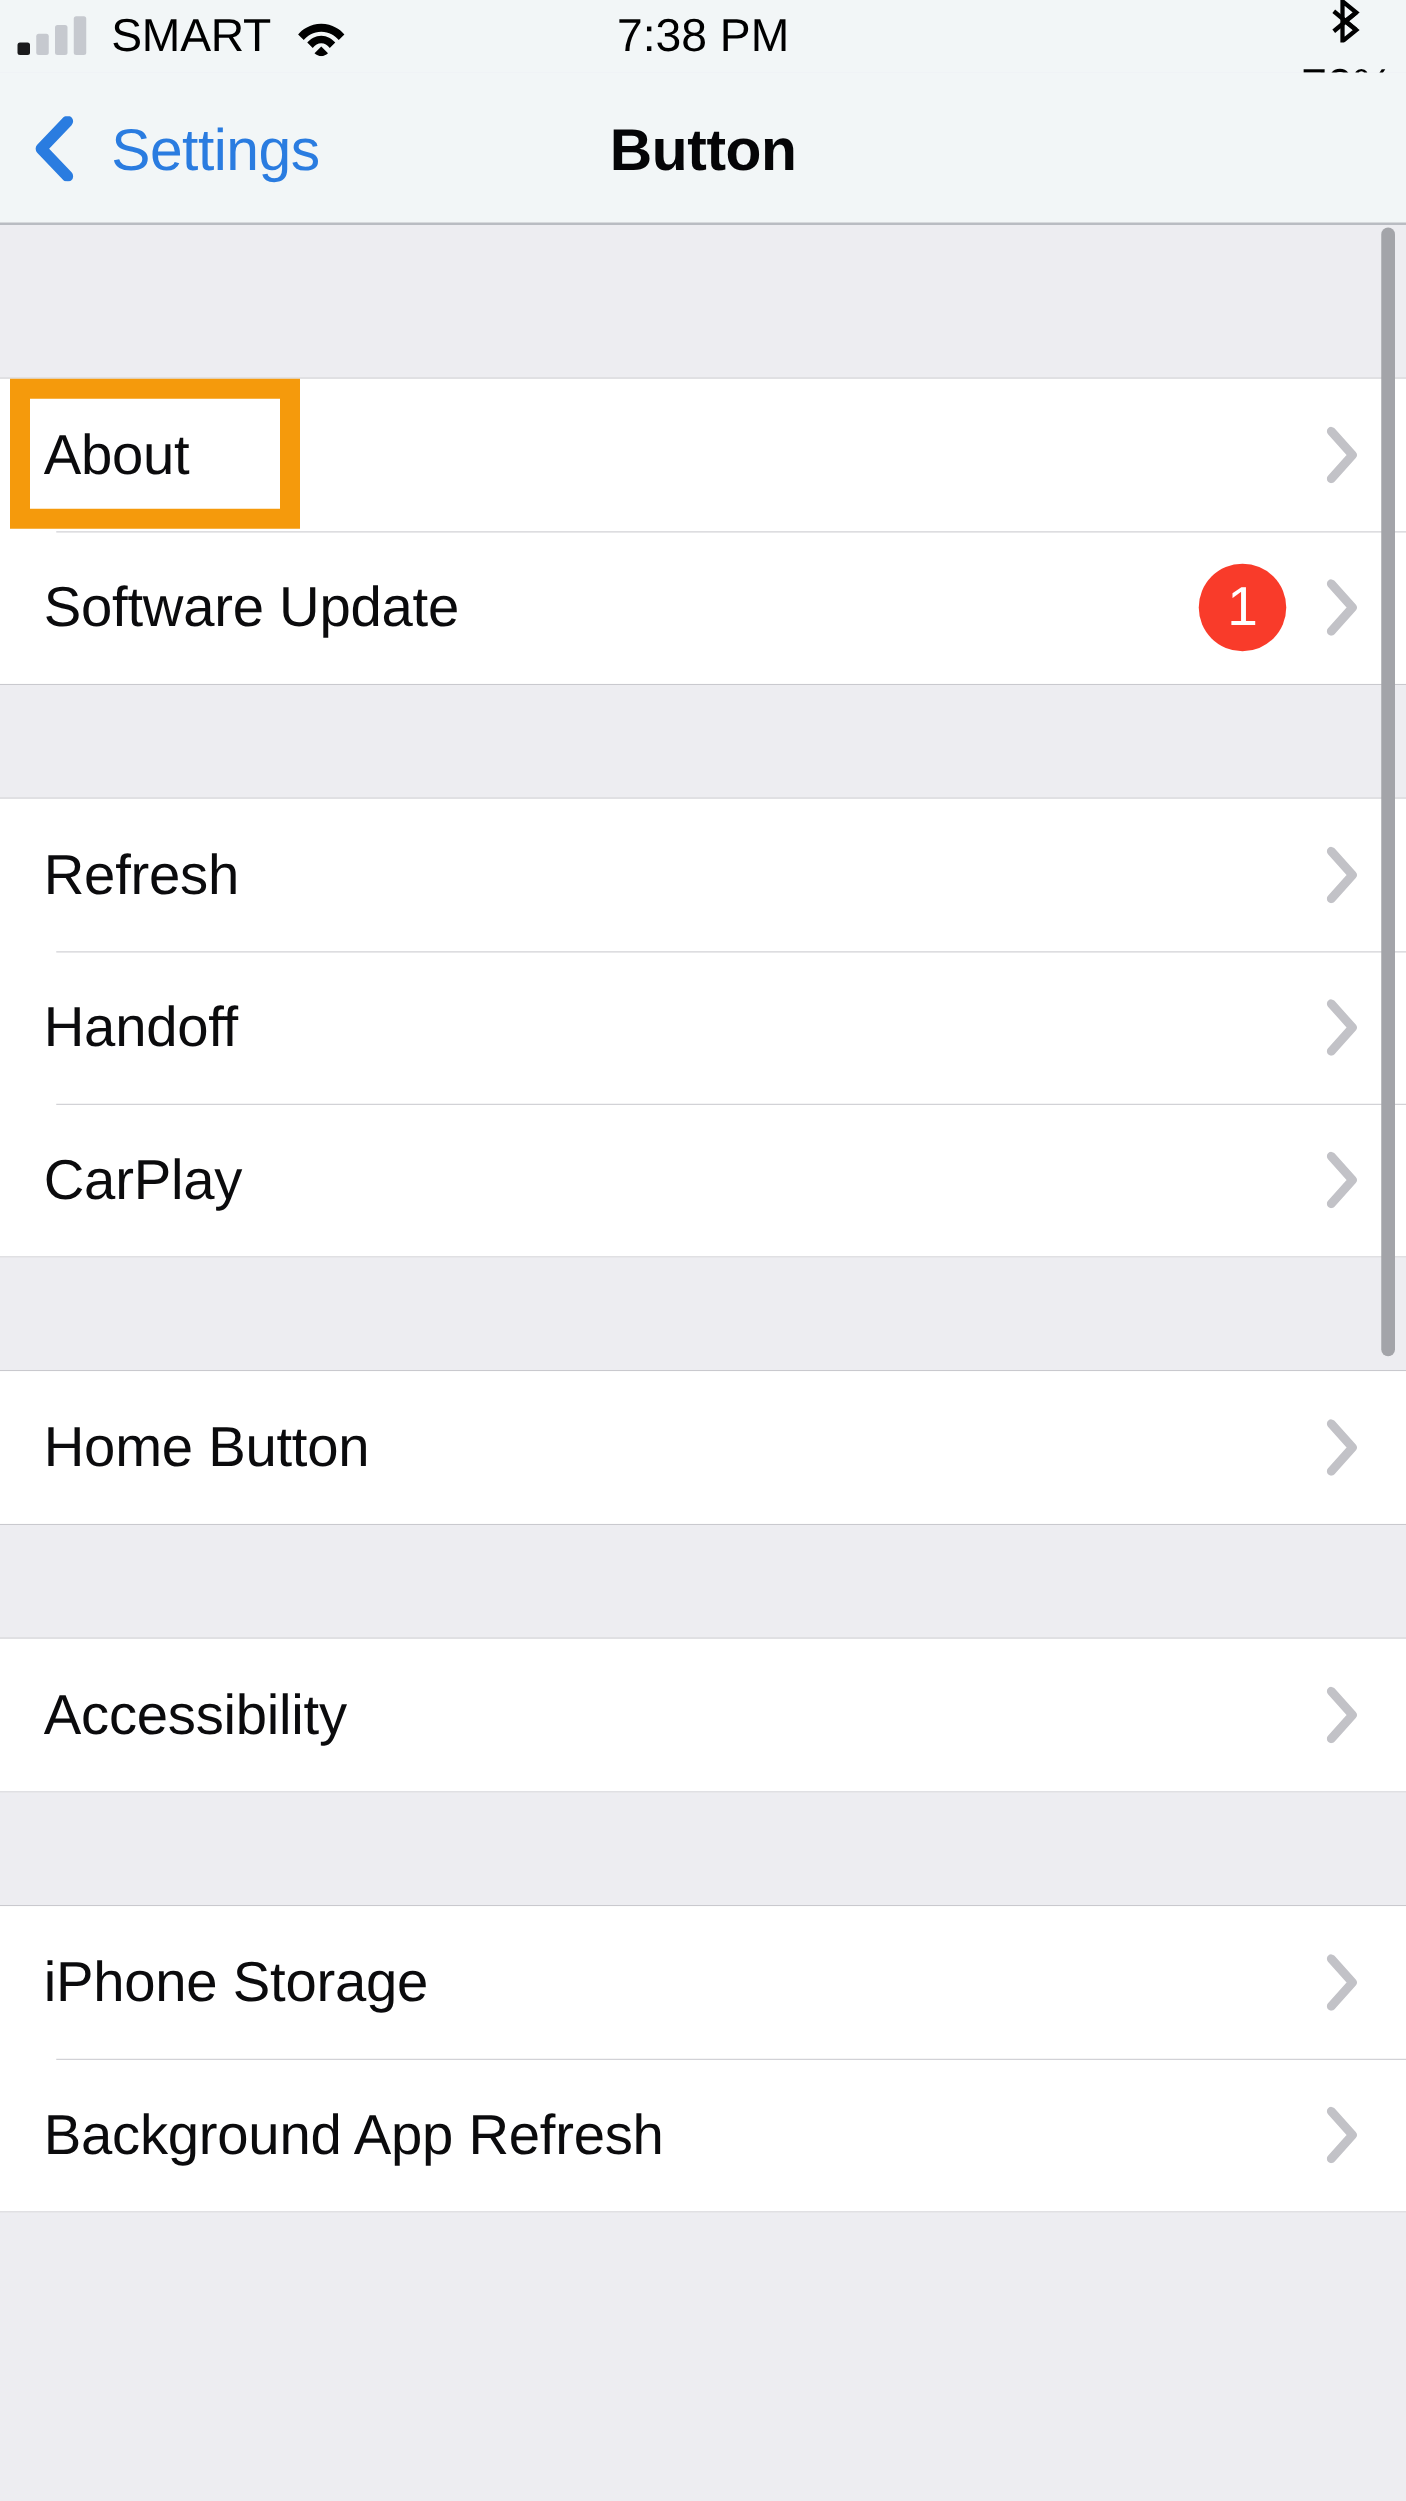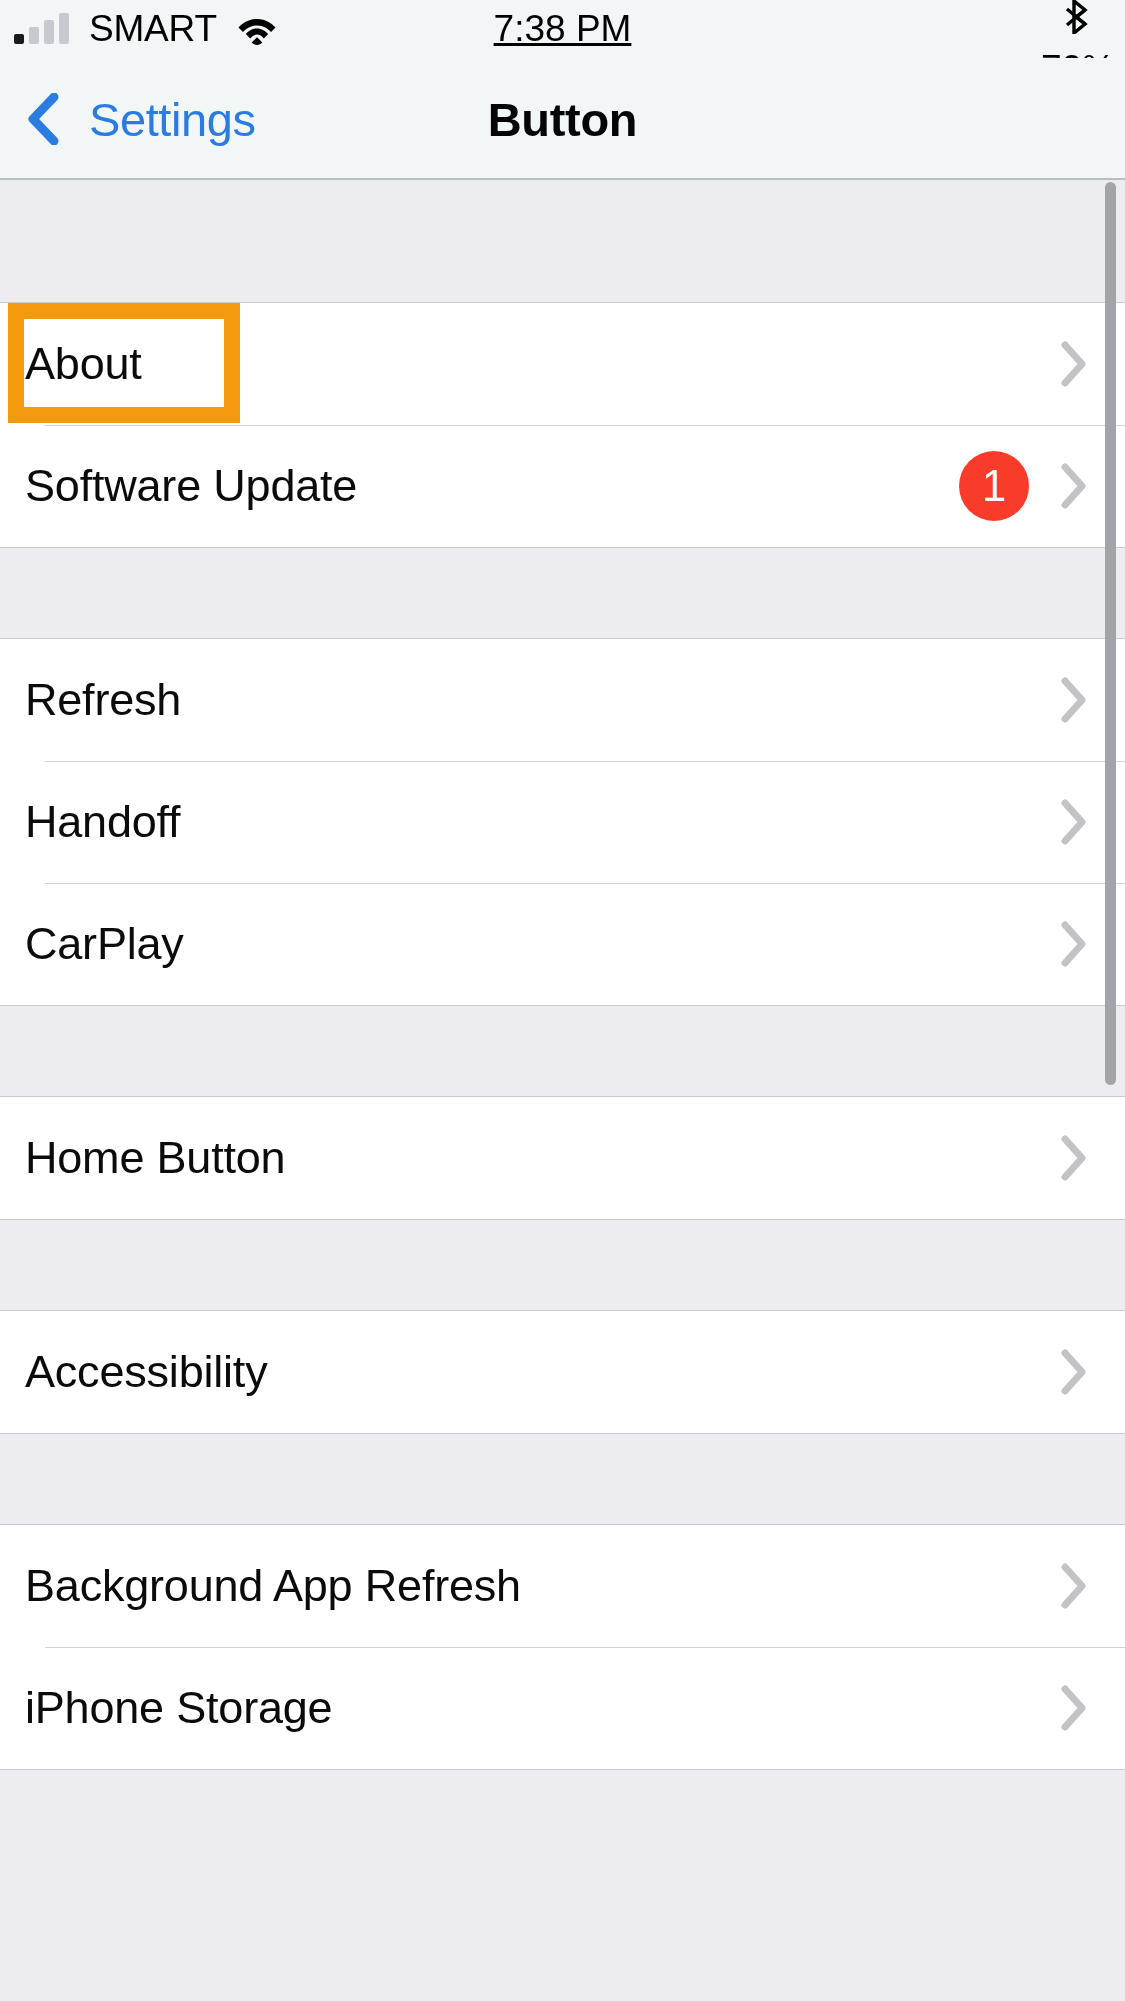--- a/index.html
+++ b/index.html
@@ -13,21 +13,21 @@
   #screen{ position:relative; width:1125px; height:2001px; background:#ededf1; }
 
   
   .statusbar{
     position:absolute; top:0; left:0; width:1125px; height:58px;
     background:#f2f6f7;
     display:flex; align-items:center;
   }
   .sb-left{ position:absolute; left:14px; top:0; height:58px; display:flex; align-items:center; gap:20px; }
   .sb-center{ position:absolute; left:0; top:0; width:1125px; height:58px;
-              display:flex; align-items:center; justify-content:center;text-decoration:underline; }
+              display:flex; align-items:center; justify-content:center; }
   .sb-right{ position:absolute; right:10px; top:0; height:58px; display:flex; align-items:center; gap:14px;flex-direction:column; }
 
   .bars{ display:flex; align-items:flex-end; gap:5px; height:30px; }
   .bars i{ display:block; width:10px; border-radius:2px; background:#c6c9cf; }
   .bars i:nth-child(1){ height:10px; background:#1a1a1c; }
   .bars i:nth-child(2){ height:17px; }
   .bars i:nth-child(3){ height:24px; }
   .bars i:nth-child(4){ height:31px; }
 
   .carrier{ font-size:37px; color:#000; letter-spacing:-0.2px; }
@@ -72,21 +72,21 @@
     position:relative; height:122px; width:100%;
     display:flex; align-items:center;
     background:#fff; cursor:pointer;
   }
   .row + .row::before{
     content:""; position:absolute; left:45px; right:0; top:0;
     height:1px; background:#d2d2d6;
   }
   .row-label{
     font-size:45px; color:#0b0b0d; letter-spacing:-0.2px;
-    padding-left:25px;
+    padding-left:35px;
   }
   .row-right{
     position:absolute; right:38px; top:0; height:122px;
     display:flex; align-items:center; gap:32px;
   }
   .chev{ width:26px; height:46px; }
   .badge{
     width:70px; height:70px; border-radius:50%;
     background:#f93b2a; color:#fff;
     display:flex; align-items:center; justify-content:center;
@@ -231,29 +231,29 @@
             <span class="row-right">
               <span class="chev"><svg viewBox="0 0 26 46" width="26" height="46">
                   <path d="M4 4 L21 23 L4 42" fill="none" stroke="#c2c2c7" stroke-width="7" stroke-linecap="round" stroke-linejoin="round"></path>
                 </svg></span>
             </span>
           </div>
         </div>
         <div class="gap" style="height: 90px;"></div>
         <div class="group">
           <div class="row">
+            <span class="row-label">iPhone Storage</span>
+            <span class="row-right">
+              <span class="chev"><svg viewBox="0 0 26 46" width="26" height="46">
+                  <path d="M4 4 L21 23 L4 42" fill="none" stroke="#c2c2c7" stroke-width="7" stroke-linecap="round" stroke-linejoin="round"></path>
+                </svg></span>
+            </span>
+          </div>
+          <div class="row">
             <span class="row-label">Background App Refresh</span>
-            <span class="row-right">
-              <span class="chev"><svg viewBox="0 0 26 46" width="26" height="46">
-                  <path d="M4 4 L21 23 L4 42" fill="none" stroke="#c2c2c7" stroke-width="7" stroke-linecap="round" stroke-linejoin="round"></path>
-                </svg></span>
-            </span>
-          </div>
-          <div class="row">
-            <span class="row-label">iPhone Storage</span>
             <span class="row-right">
               <span class="chev"><svg viewBox="0 0 26 46" width="26" height="46">
                   <path d="M4 4 L21 23 L4 42" fill="none" stroke="#c2c2c7" stroke-width="7" stroke-linecap="round" stroke-linejoin="round"></path>
                 </svg></span>
             </span>
           </div>
         </div>
         <div class="gap" style="height: 120px;"></div>
       </div>
     <div class="scrollbar"></div>

